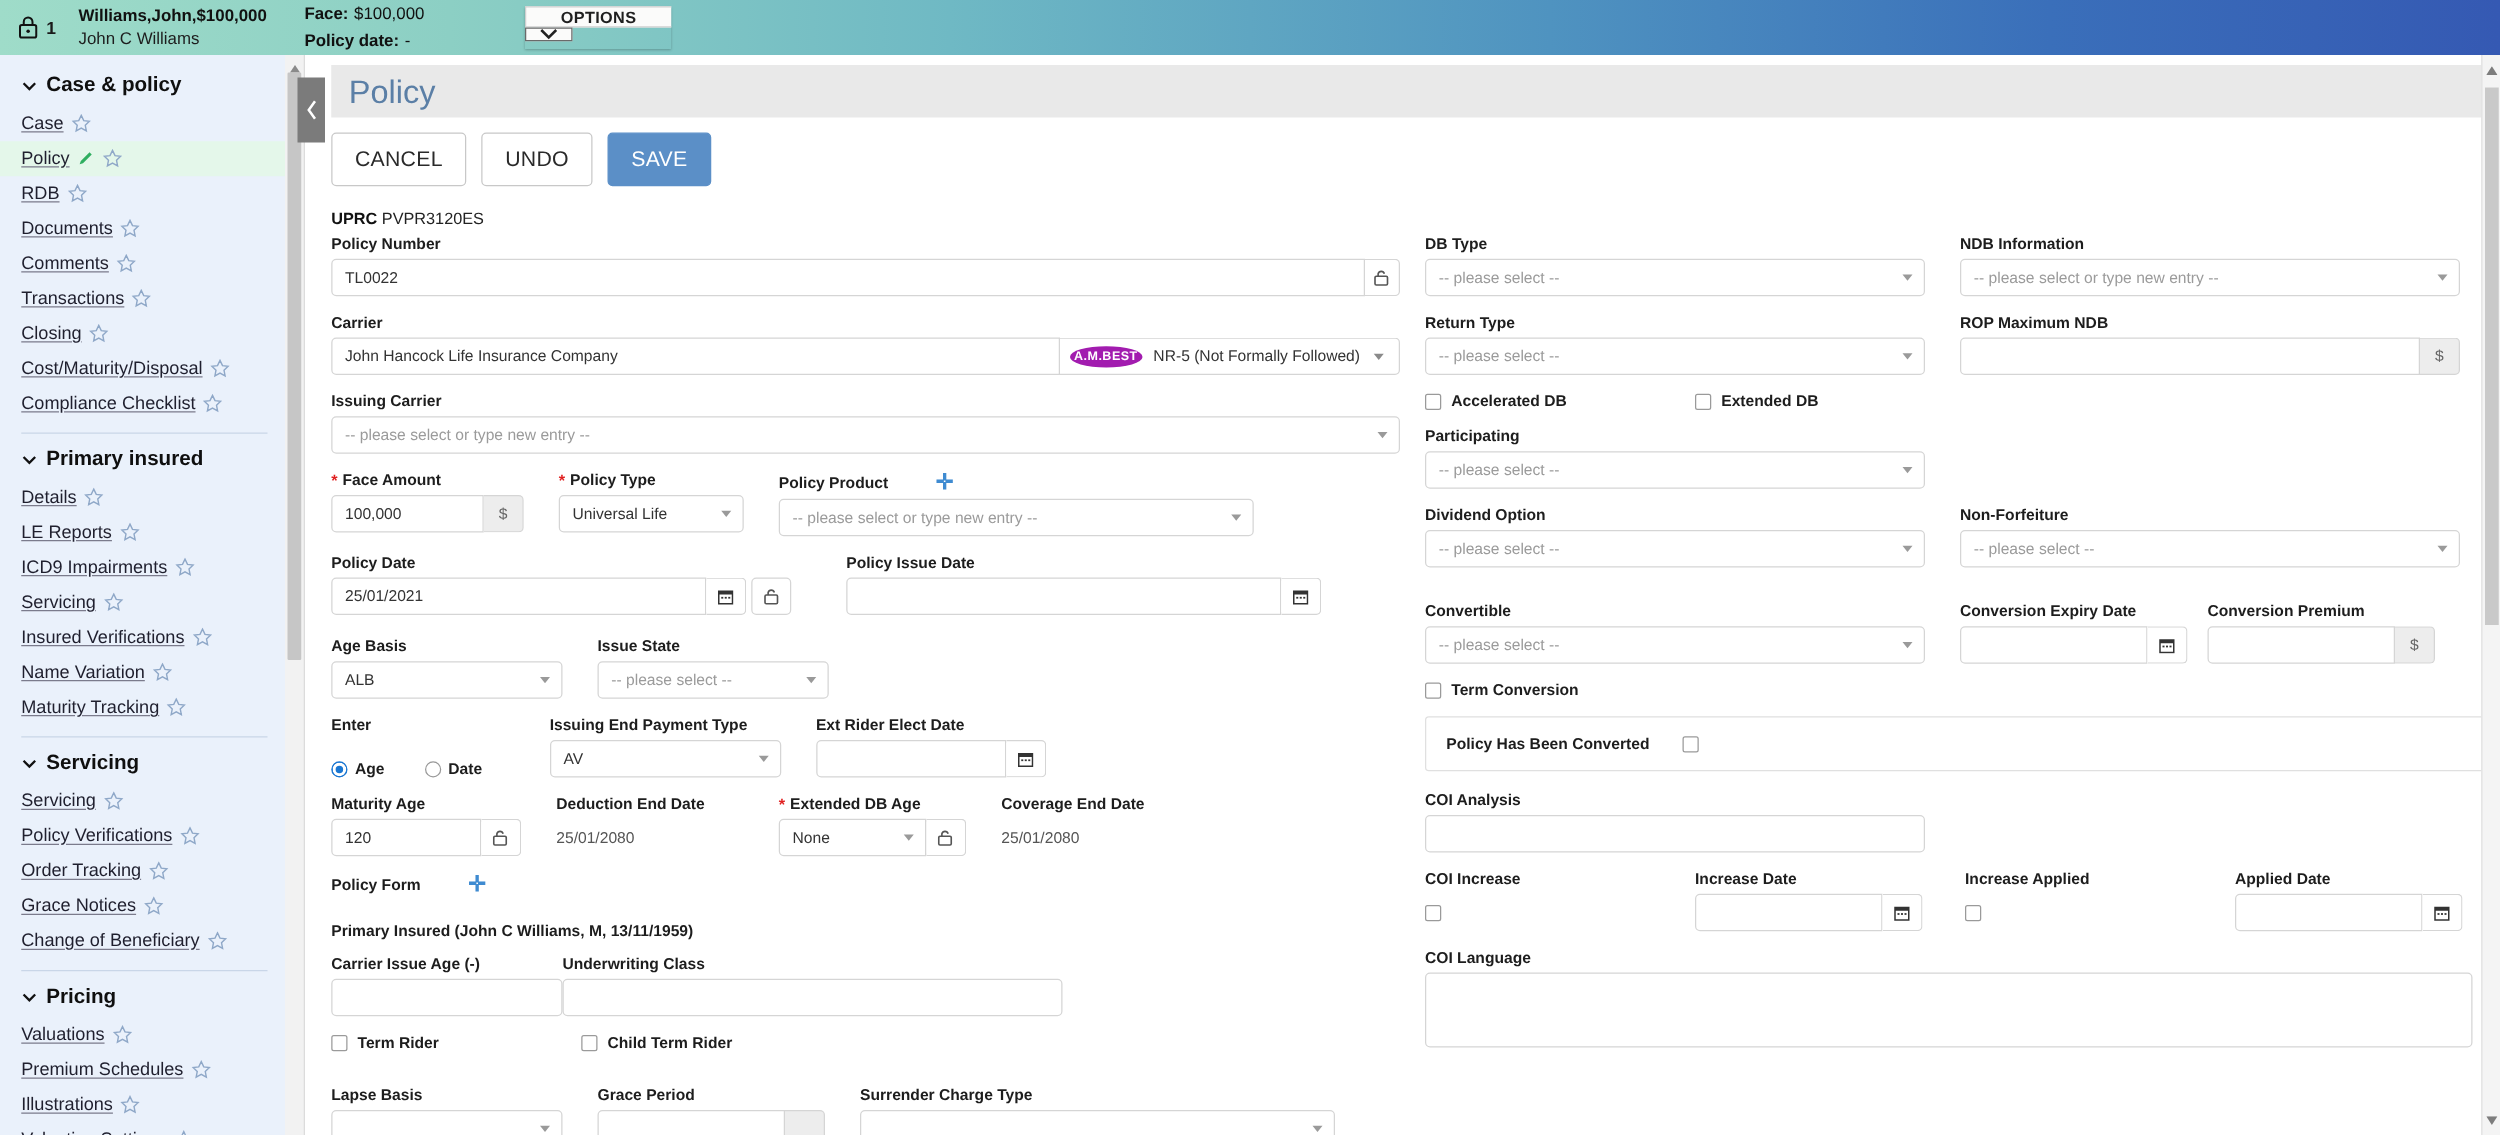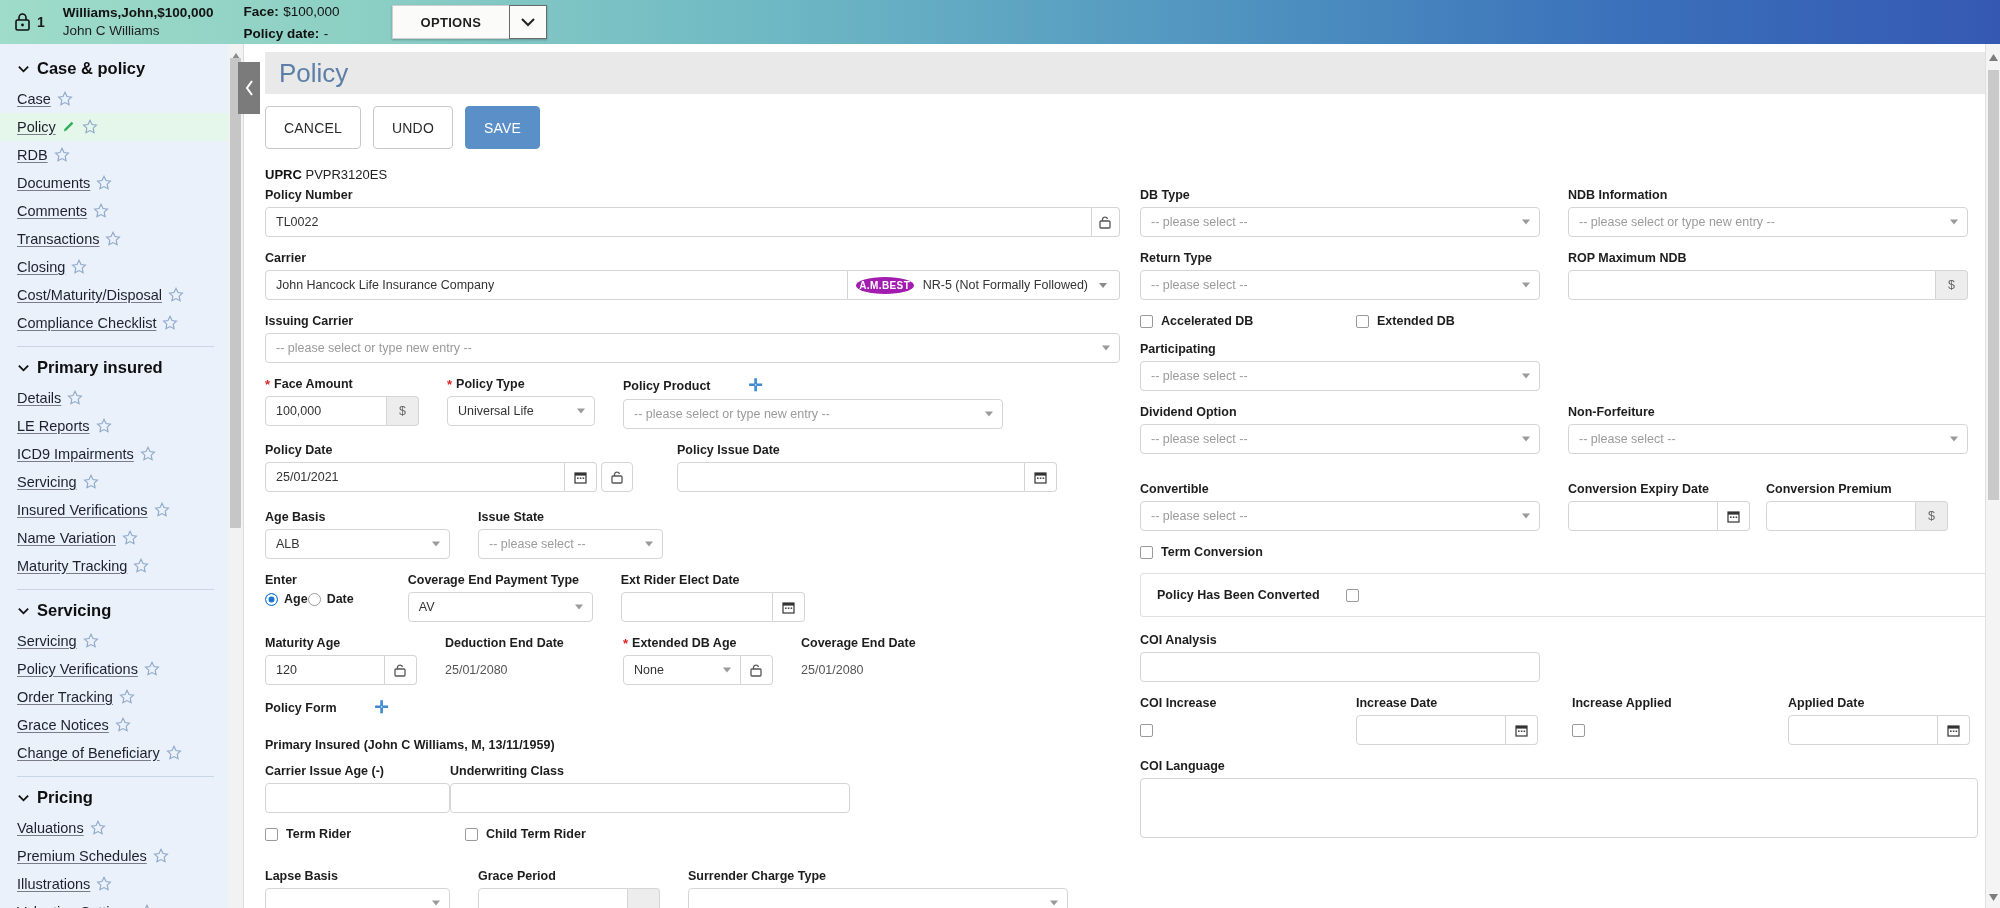--- a/index.html
+++ b/index.html
@@ -22,23 +22,24 @@
   .lock-icon svg { display:block; }
   .lock-num { font-size: 14px; font-weight: 700; color:#1a1a1a; }
   .hdr-block { margin-left: 18px; line-height: 1.35; }
   .hdr-l1 { font-size: 13.5px; font-weight: 700; color:#111; white-space:nowrap; }
   .hdr-l2 { font-size: 13.5px; font-weight: 400; color:#1d1d1d; white-space:nowrap; }
   .hdr-face { margin-left: 30px; line-height: 1.35; }
   .hdr-face .lbl { font-weight: 700; font-size: 13.5px; color:#111; }
   .hdr-face .val { font-weight: 400; font-size: 13.5px; color:#111; }
 
   .options-group {
-    margin-left: 52px;
+    margin-left: 80px;
     display: flex; align-items: stretch; height: 34px;
     box-shadow: 0 1px 2px rgba(0,0,0,.25);
+    flex-direction: column;
   }
   .options-btn {
     background:#fbfbfa; border:1px solid #cfcfcf; border-right:none;
     padding: 0 28px; display:flex; align-items:center;
     font-size: 13px; font-weight: 700; letter-spacing:.3px; color:#1f1f1f;
     cursor: pointer;
   }
   .options-caret {
     background:#fbfbfa; border:1px solid #6a6a6a;
     width: 38px; display:flex; align-items:center; justify-content:center;
@@ -100,21 +101,21 @@
     margin: 8px 14px 0 20px;
     height: 42px; background:#e9e9e9;
     display:flex; align-items:center; padding-left: 14px;
   }
   .page-title { font-size: 26px; color:#5b7fa6; font-weight:400; }
 
   .btn-row { display:flex; gap:12px; padding: 12px 0 0 20px; }
   .btn {
     height: 43px; padding: 11px 18px; border-radius:4px;
     display:flex; align-items:center; justify-content:center;
-    font-size: 14px; cursor:pointer; letter-spacing:.2px;
+    font-size: 17px; cursor:pointer; letter-spacing:.2px;
   }
   .btn-light { background:#fff; border:1px solid #c8c8c8; color:#2a2a2a; }
   .btn-primary { background:#5b8fc7; border:1px solid #5b8fc7; color:#fff; }
 
   .uprc { padding: 18px 0 0 20px; font-size: 13px; color:#111; }
   .uprc b { font-weight:700; }
   .uprc span { font-weight:400; color:#222; }
 
   
   .cols { display:flex; padding-left:20px; padding-top: 6px; }
@@ -152,21 +153,21 @@
   .sel .car {
     position:absolute; right:9px; top:50%; transform:translateY(-50%);
     width:0;height:0;border-left:4px solid transparent;border-right:4px solid transparent;
     border-top:5px solid #9a9a9a;
   }
   .static-val { font-size:12.5px; color:#555; height:30px; display:flex; align-items:center; }
 
   .chk-row { display:flex; align-items:center; margin-bottom: 14px; }
   .chk { display:flex; align-items:center; gap:8px; font-size:12.5px; color:#1d1d1d; font-weight:700; }
   .cbox { width:13px;height:13px;border:1px solid #9a9a9a;border-radius:2px;background:#fff;cursor:pointer; flex:none;}
-  .radio-row { display:flex; align-items:flex-start; gap:0; height:30px; }
+  .radio-row { display:flex; align-items:flex-end; gap:32px; height:30px; }
   .rad { display:flex; align-items:center; gap:6px; font-size:12.5px; color:#1d1d1d; font-weight:700; }
   .rcircle { width:13px;height:13px;border-radius:50%;border:1px solid #9a9a9a;background:#fff;flex:none; }
   .rcircle.on { border:1px solid #1976d2; background:#1976d2; box-shadow: inset 0 0 0 2.5px #fff; }
 
   .plus { color:#3f8bd1; font-size:17px; font-weight:700; line-height:1; cursor:pointer; margin-left: 34px;}
   .ambest {
     display:flex; align-items:center; gap:9px;
     height:30px; border:1px solid #d5d5d5; border-left:none;
     border-radius:0 4px 4px 0; padding: 0 12px 0 8px; background:#fff;
     font-size:12.5px; color:#333; white-space:nowrap; cursor:pointer;
@@ -566,21 +567,21 @@
               <span class="rcircle on"></span>
               <span>Age</span>
             </label>
             <label class="rad">
               <span class="rcircle"></span>
               <span>Date</span>
             </label>
           </div>
         </div>
         <div class="cell" style="margin-left:26px">
-          <div class="fld-label">Coverage End Payment Type</div>
+          <div class="fld-label">Issuing End Payment Type</div>
           <div class="ctl sel" style="width:185px">AV<i class="car"></i></div>
         </div>
         <div class="cell">
           <div class="fld-label">Ext Rider Elect Date</div>
           <div class="ctl-group">
             <div class="ctl" style="width:152px"></div>
             <div class="addon plain">
               <svg width="13" height="13" viewBox="0 0 13 13">
                   <rect x="1" y="2" width="11" height="10" fill="none" stroke="#333" stroke-width="1.2"></rect>
                   <rect x="1" y="2" width="11" height="2.6" fill="#333"></rect>

